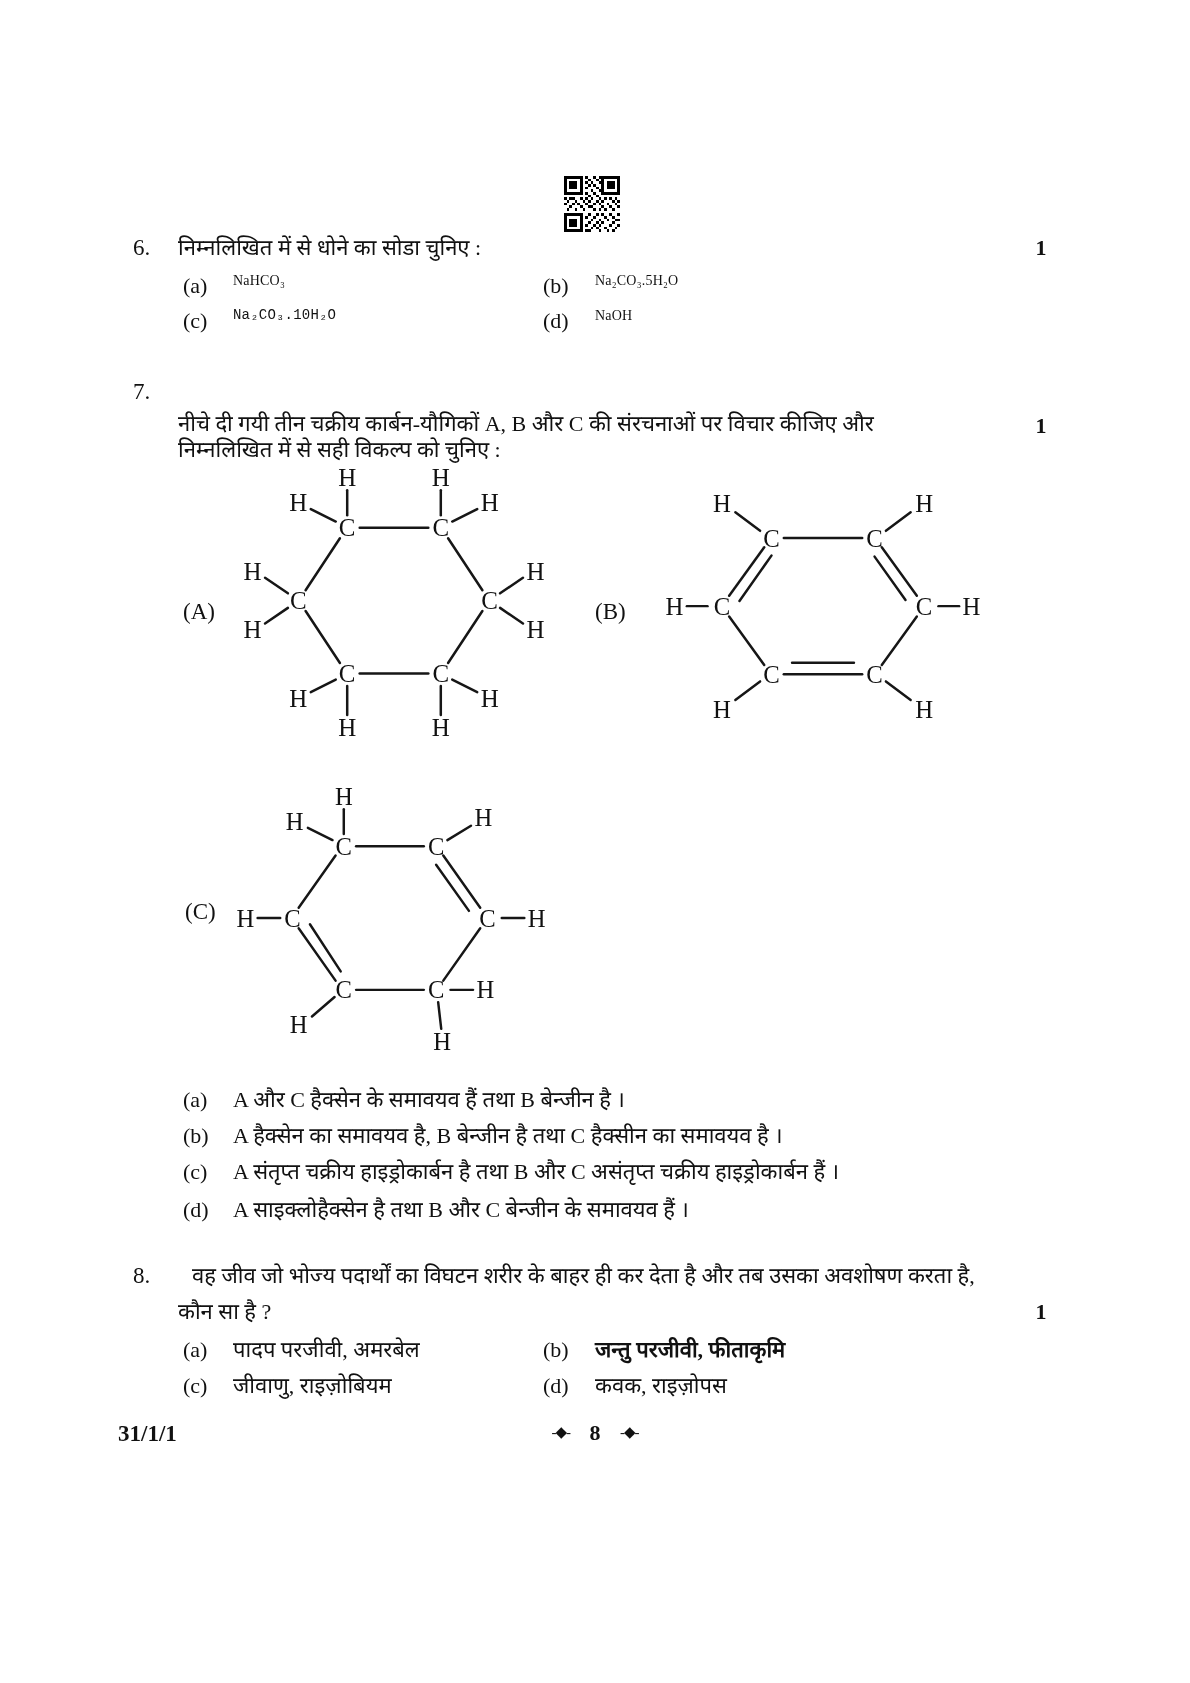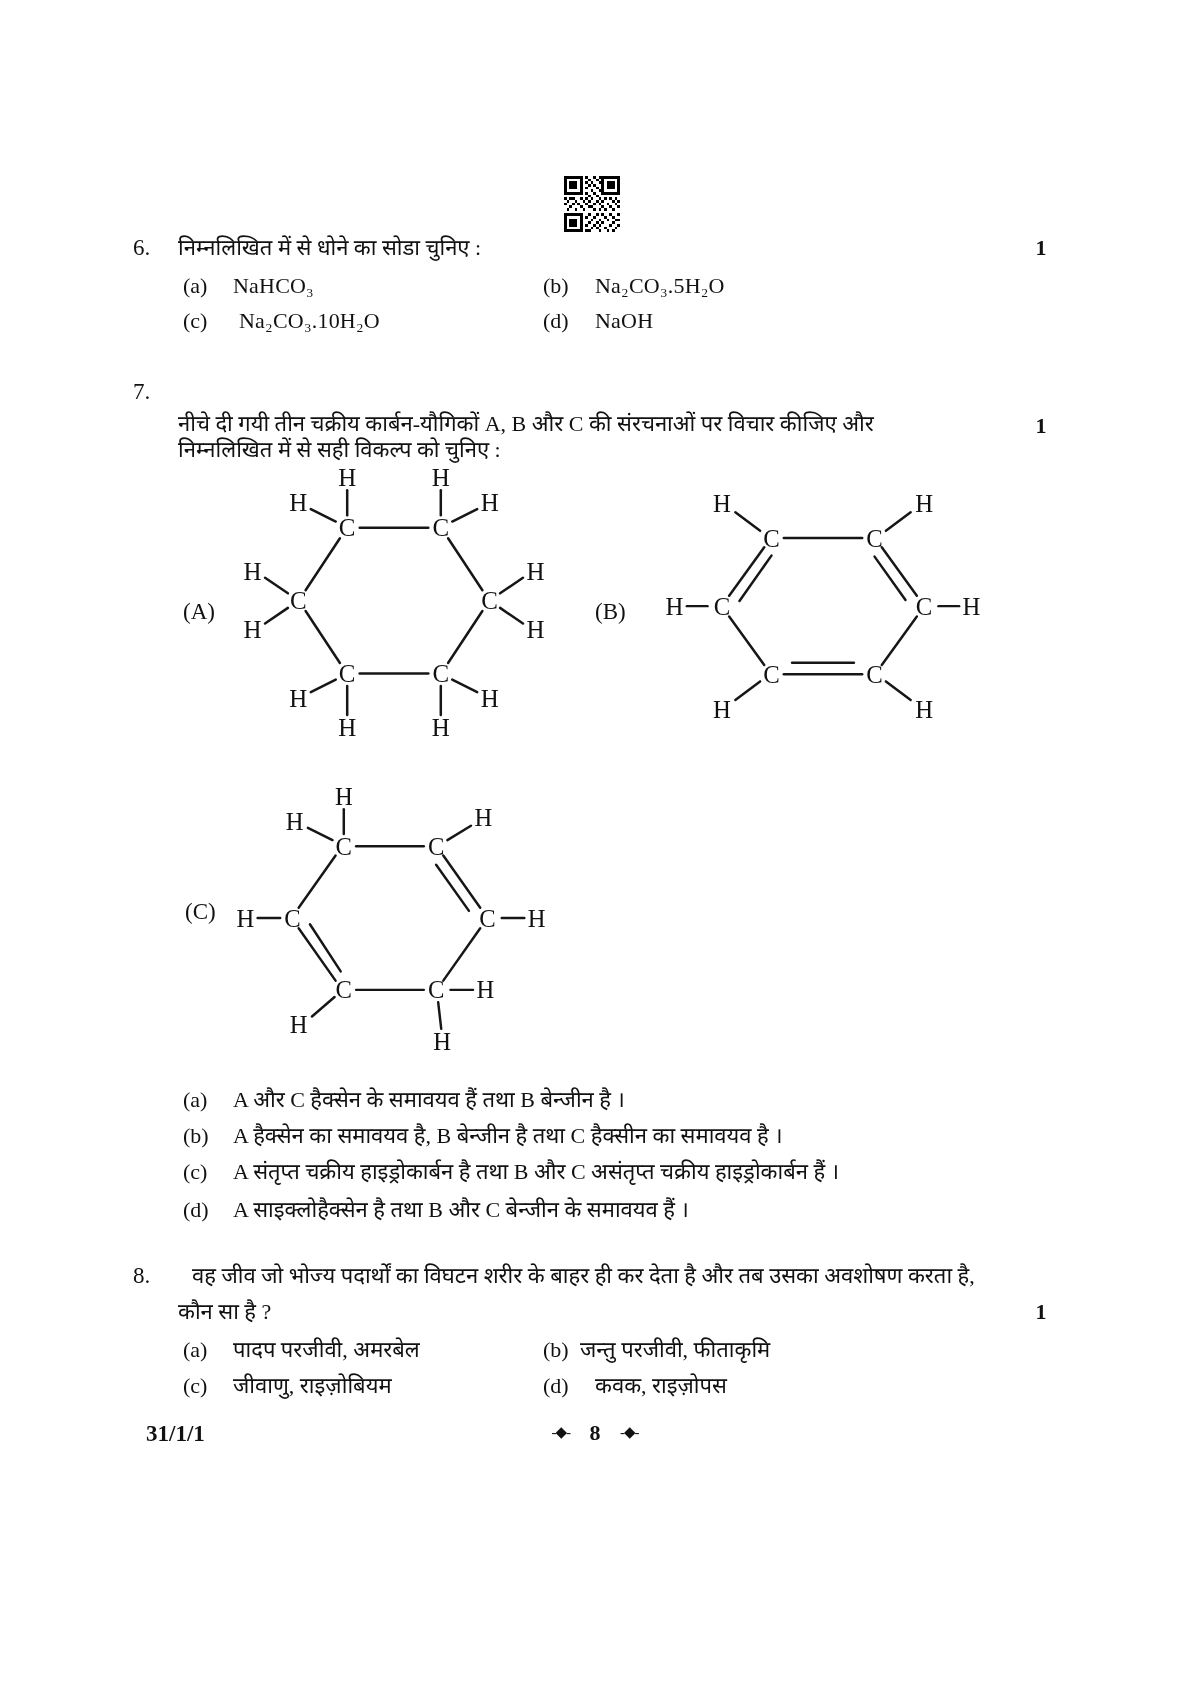--- a/index.html
+++ b/index.html
@@ -5,21 +5,21 @@
   html,body{margin:0;padding:0;background:#e8e8e8;}
   .page{
     position:relative;width:1190px;height:1683px;background:#ffffff;
     font-family:"Liberation Serif","DejaVu Serif",serif;color:#111;
     margin:0 auto;overflow:hidden;
   }
   .t{position:absolute;font-size:22px;line-height:1.25;white-space:nowrap;}
   .qnum{font-size:23px;}
   .marks{font-weight:bold;font-size:22px;width:26px;text-align:center;}
   .optlabel{font-size:22px;}
-  .formula{font-size:22px;letter-spacing:.2px;}
+  .formula{font-size:14px;letter-spacing:.2px;}
   .struct-label{font-size:23px;}
   .struct{position:absolute;}
   .struct svg{display:block;width:100%;height:100%;}
   .qr{position:absolute;}
   .qr svg{display:block;width:100%;height:100%;}
   .footer-center{position:absolute;left:0;width:1190px;text-align:center;font-size:22px;}
   .footer-center .decor{font-size:15px;position:relative;top:-3px;letter-spacing:-1px;}
   .footer-center .pageno{margin:0 14px;font-weight:bold;}
   .code{font-weight:bold;font-size:23px;}
 </style>
@@ -39,21 +39,21 @@
 
   <div class="t qnum" style="left:133px;top:234px;">6.</div>
   <div class="t" style="left:178px;top:234px;">निम्नलिखित में से धोने का सोडा चुनिए :</div>
   <div class="t marks" style="left:1028px;top:234px;">1</div>
 
   <div class="t optlabel" style="left:183px;top:272px;">(a)</div>
   <div class="t formula" style="left:233px;top:272px;">NaHCO₃</div>
   <div class="t optlabel" style="left:543px;top:272px;">(b)</div>
   <div class="t formula" style="left:595px;top:272px;">Na₂CO₃.5H₂O</div>
   <div class="t optlabel" style="left:183px;top:307px;">(c)</div>
-  <div class="t formula" style="left:239px;top:307px;">Na₂CO₃.10H₂O</div>
+  <div class="t formula" style="left:233px;top:307px;font-family:Liberation Mono, monospace;">Na₂CO₃.10H₂O</div>
   <div class="t optlabel" style="left:543px;top:307px;">(d)</div>
   <div class="t formula" style="left:595px;top:307px;text-align:right;">NaOH</div>
 
   <div class="t qnum" style="left:133px;top:378px;">7.</div>
   <div class="t" style="left:178px;top:378px;margin-top:32px;">नीचे दी गयी तीन चक्रीय कार्बन-यौगिकों A, B और C की संरचनाओं पर विचार कीजिए और</div>
   <div class="t" style="left:178px;top:412px;margin-top:24px;">निम्नलिखित में से सही विकल्प को चुनिए :</div>
   <div class="t marks" style="left:1028px;top:412px;">1</div>
 
   <div class="t struct-label" style="left:183px;top:598px;">(A)</div>
   <div class="struct" style="left:238px;top:455px;width:312px;height:286px;">
@@ -176,26 +176,26 @@
   <div class="t" style="left:233px;top:1196px;">A साइक्लोहैक्सेन है तथा B और C बेन्जीन के समावयव हैं ।</div>
 
   <div class="t qnum" style="left:133px;top:1262px;">8.</div>
   <div class="t" style="left:192px;top:1262px;">वह जीव जो भोज्य पदार्थों का विघटन शरीर के बाहर ही कर देता है और तब उसका अवशोषण करता है,</div>
   <div class="t" style="left:178px;top:1298px;">कौन सा है ?</div>
   <div class="t marks" style="left:1028px;top:1298px;">1</div>
 
   <div class="t optlabel" style="left:183px;top:1336px;">(a)</div>
   <div class="t" style="left:233px;top:1336px;">पादप परजीवी, अमरबेल</div>
   <div class="t optlabel" style="left:543px;top:1336px;">(b)</div>
-  <div class="t" style="left:580px;top:1336px;">जन्तु परजीवी, फीताकृमि</div>
+  <div class="t" style="left:595px;top:1336px;font-weight:bold;">जन्तु परजीवी, फीताकृमि</div>
   <div class="t optlabel" style="left:183px;top:1372px;">(c)</div>
   <div class="t" style="left:233px;top:1372px;">जीवाणु, राइज़ोबियम</div>
   <div class="t optlabel" style="left:543px;top:1372px;">(d)</div>
   <div class="t" style="left:595px;top:1372px;">कवक, राइज़ोपस</div>
 
-  <div class="t code" style="left:146px;top:1420px;text-align:center;">31/1/1</div>
+  <div class="t code" style="left:118px;top:1420px;text-align:center;">31/1/1</div>
   <div class="footer-center" style="top:1420px;">
     <span class="decor">-◆-</span>
     <span class="pageno">8</span>
     <span class="decor">-◆-</span>
   </div>
 
 </div>
 
 </body></html>

